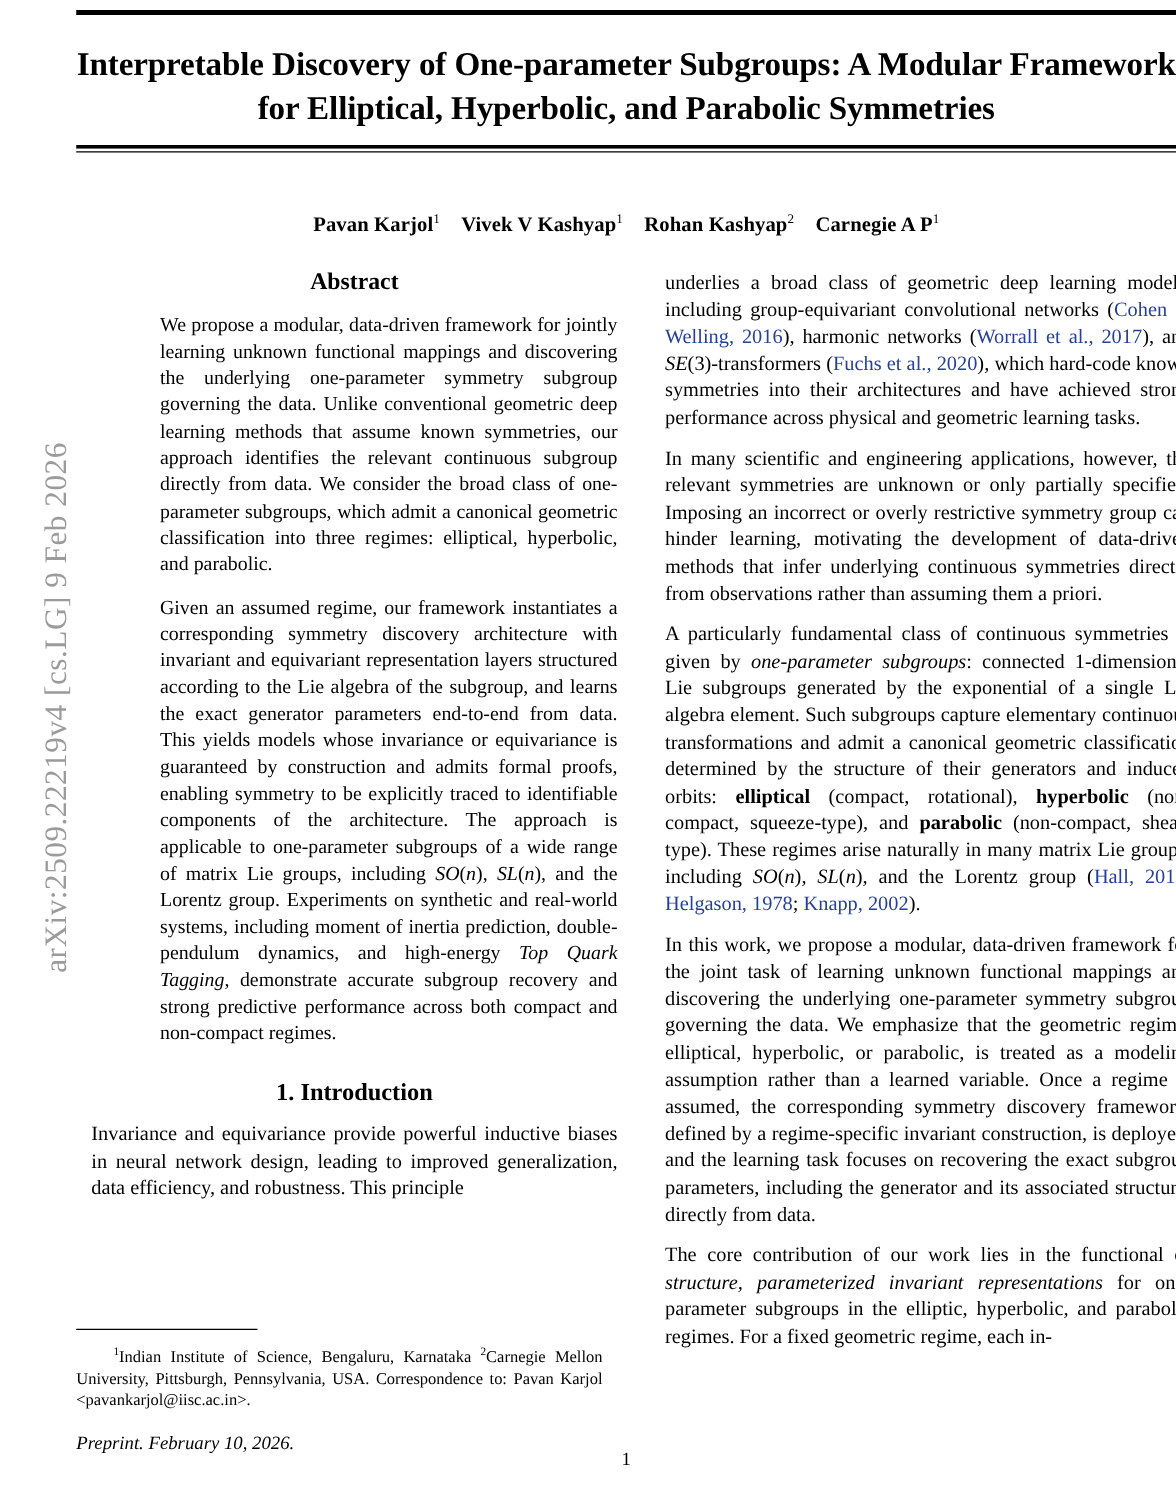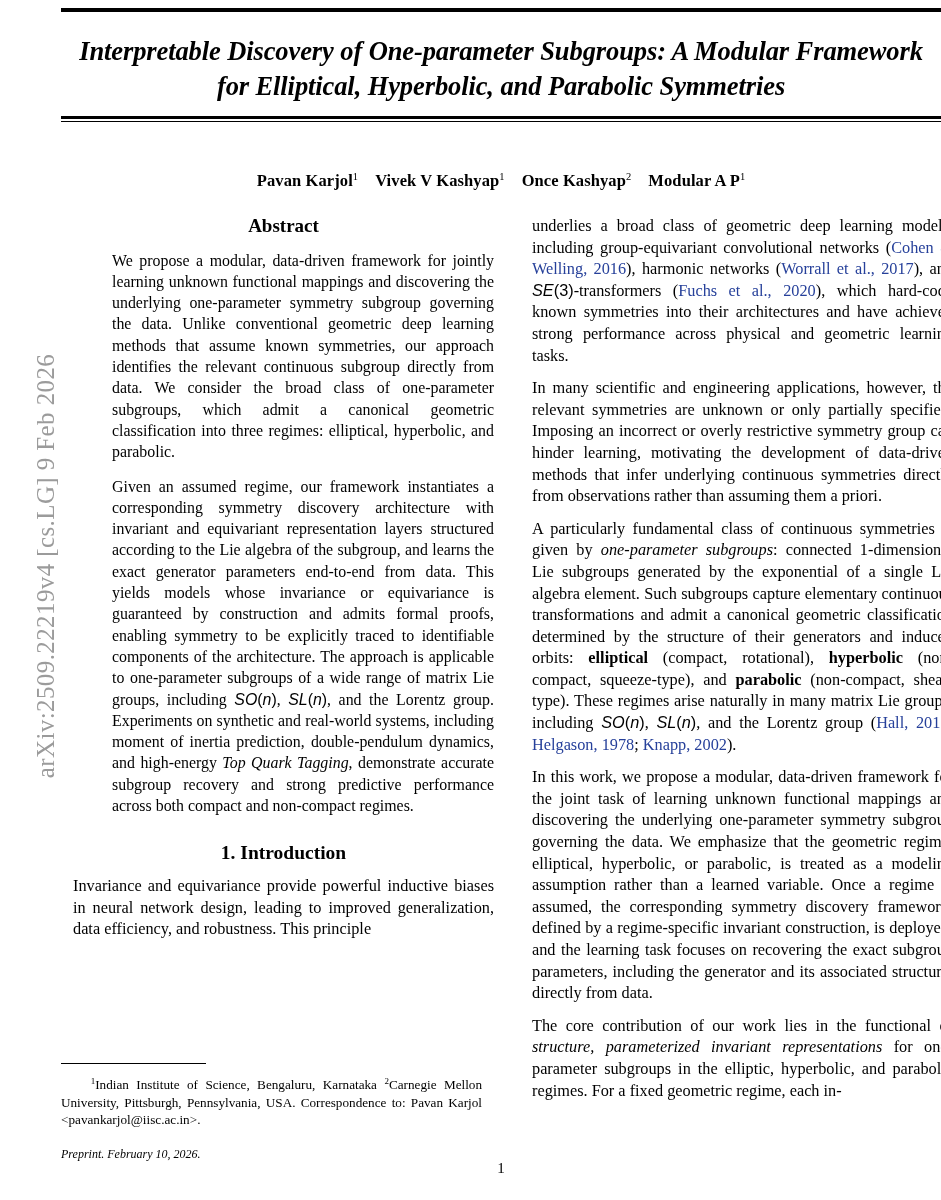--- a/index.html
+++ b/index.html
@@ -69,21 +69,20 @@
 
   #title {
     text-align: center;
     font-family: "Liberation Serif", "DejaVu Serif", serif;
     font-weight: bold;
     font-size: 26.5px;
     line-height: 35px;
     margin: 22px auto 0 auto;
     width: 880px;
     letter-spacing: -0.1px;
-    font-style: italic;
   }
 
   #authors {
     text-align: center;
     font-weight: bold;
     font-size: 16.5px;
     margin-top: 48px;
     letter-spacing: 0.1px;
   }
   #authors .aname { white-space: nowrap; }
@@ -116,31 +115,31 @@
     font-size: 19px;
     margin: 0 0 13px 0;
   }
   #abstract-body {
     width: 382px;
     margin-left: 39px;
     font-size: 15.9px;
     line-height: 21.3px;
     text-align: justify;
   }
-  #abstract-body p { margin: 0 0 13px 0; }
+  #abstract-body p { margin: 0 0 13px 16px; }
 
   .section-head {
     font-weight: bold;
     font-size: 19.5px;
     margin: 26px 0 11px 0;
     text-align: center;
   }
 
   .cite { color: #26409a; }
-  .mathit { font-family: Liberation Sans, sans-serif; font-style: italic; }
+  .mathit { font-family: Liberation Serif, serif; font-style: italic; }
   .mathit .p { font-style: normal; }
   em, .it { font-style: italic; }
   .bf { font-weight: bold; }
 
   
   #footnote {
     position: absolute;
     left: 0;
     top: 1063px;
     width: 421px;
@@ -153,21 +152,21 @@
   }
   #footnote .fn-text {
     font-size: 13.2px;
     line-height: 17.2px;
     text-align: justify;
   }
   #footnote .fn-text sup { font-size: 9px; vertical-align: super; }
   #preprint {
     margin-top: 19px;
     font-style: italic;
-    font-size: 12px;
+    font-size: 15px;
   }
 
   #page-number {
     position: absolute;
     top: 1160px;
     left: 0;
     width: 880px;
     text-align: center;
     font-size: 15px;
   }
@@ -186,21 +185,21 @@
     <span>for Elliptical, Hyperbolic, and Parabolic Symmetries</span>
   </h1>
 
   <div class="rule-double">
     <div class="thick"></div>
     <div class="gap"></div>
     <div class="thin"></div>
   </div>
 
   <div id="authors">
-    <span class="aname"><span>Pavan Karjol</span><sup>1</sup></span><span class="gap"></span><span class="aname"><span>Vivek V Kashyap</span><sup>1</sup></span><span class="gap"></span><span class="aname"><span>Once Kashyap</span><sup>2</sup></span><span class="gap"></span><span class="aname"><span>Modular A P</span><sup>1</sup></span>
+    <span class="aname"><span>Pavan Karjol</span><sup>1</sup></span><span class="gap"></span><span class="aname"><span>Vivek V Kashyap</span><sup>1</sup></span><span class="gap"></span><span class="aname"><span>Rohan Kashyap</span><sup>2</sup></span><span class="gap"></span><span class="aname"><span>Carnegie A P</span><sup>1</sup></span>
   </div>
 
   <div id="columns">
 
     <div class="col" id="col-left">
 
       <div class="abstract-head">Abstract</div>
 
       <div id="abstract-body">
         <p>We propose a modular, data-driven framework for jointly learning unknown functional mappings and discovering the underlying one-parameter symmetry subgroup governing the data. Unlike conventional geometric deep learning methods that assume known symmetries, our approach identifies the relevant continuous subgroup directly from data. We consider the broad class of one-parameter subgroups, which admit a canonical geometric classification into three regimes: elliptical, hyperbolic, and parabolic.</p>

